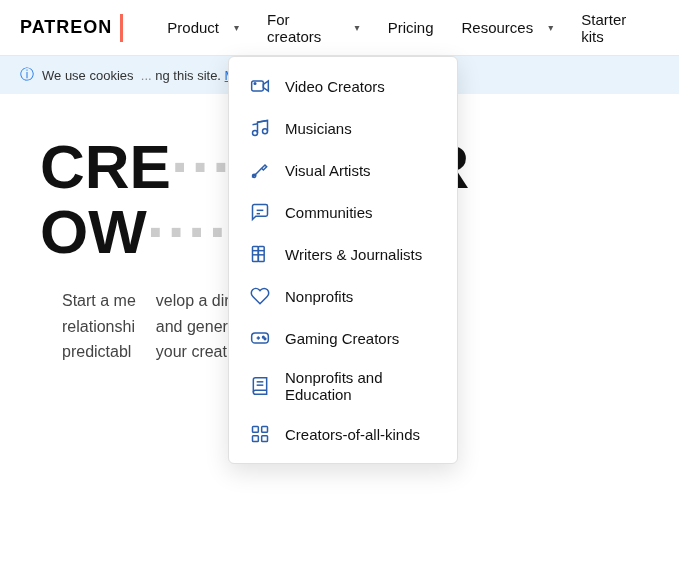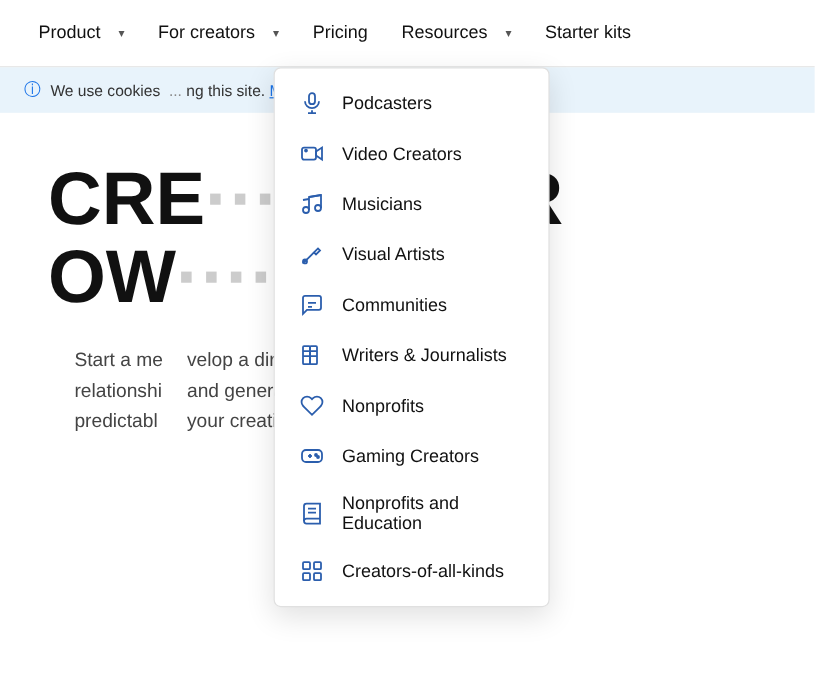--- a/index.html
+++ b/index.html
@@ -135,20 +135,24 @@
       font-size: 18px;
     }
 
     
     svg { display: block; }
   </style>
 </head>
 <body>
 
 <nav class="navbar">
+  <div class="logo-area">
+    <span class="logo-text">PATREON</span>
+    <div class="logo-bar"></div>
+  </div>
   <div class="nav-items">
     <div class="nav-item">
       <span>Product</span>
       <span class="chevron">▾</span>
     </div>
     <div class="nav-item active">
       <span>For creators</span>
       <span class="chevron">▾</span>
     </div>
     <div class="nav-item">
@@ -179,31 +183,20 @@
       <div class="hero-sub">Start a me<br>relationshi<br>predictabl</div>
     </div>
     <div style="font-size:16px; color:#444; line-height:1.6; padding-top:0; max-width:200px;">
       velop a direct<br>and generate<br>your creative work.
     </div>
   </div>
 </div>
 
 <div class="dropdown-overlay">
 
-  <div class="dropdown-item">
-    <div class="dropdown-icon">
-      <svg width="20" height="20" viewBox="0 0 24 24" fill="none" stroke="#2b5ead" stroke-width="1.8">
-        <rect x="9" y="2" width="6" height="11" rx="3"></rect>
-        <path d="M5 10a7 7 0 0014 0"></path>
-        <line x1="12" y1="19" x2="12" y2="22"></line>
-        <line x1="8" y1="22" x2="16" y2="22"></line>
-      </svg>
-    </div>
-    <span>Podcasters</span>
-  </div>
 
   <div class="dropdown-item">
     <div class="dropdown-icon">
       <svg width="20" height="20" viewBox="0 0 24 24" fill="none" stroke="#2b5ead" stroke-width="1.8">
         <rect x="2" y="6" width="14" height="12" rx="2"></rect>
         <polygon points="16,10 22,6 22,18 16,14"></polygon>
         <circle cx="6" cy="9" r="1" fill="#2b5ead"></circle>
       </svg>
     </div>
     <span>Video Creators</span>

